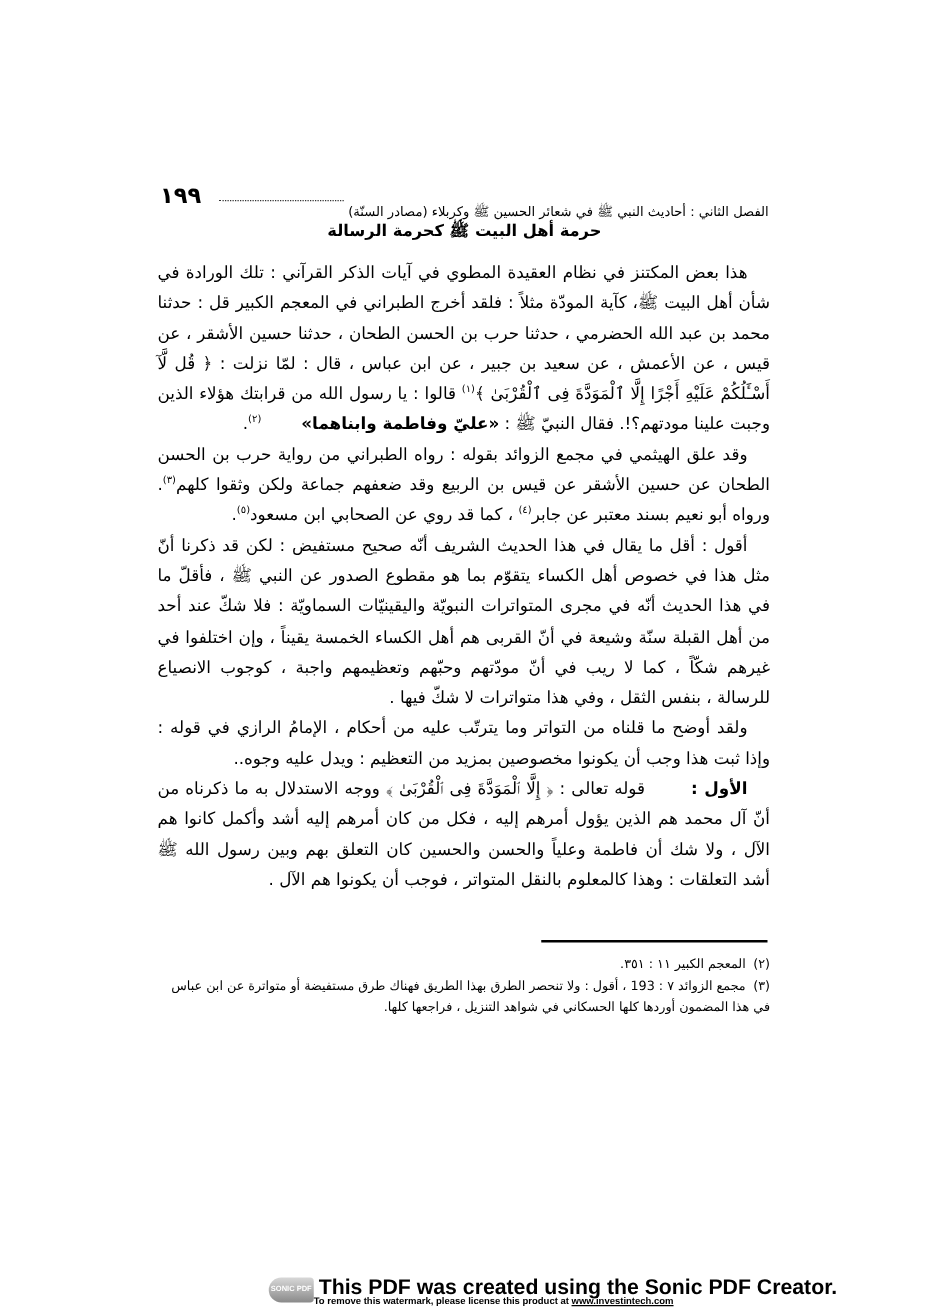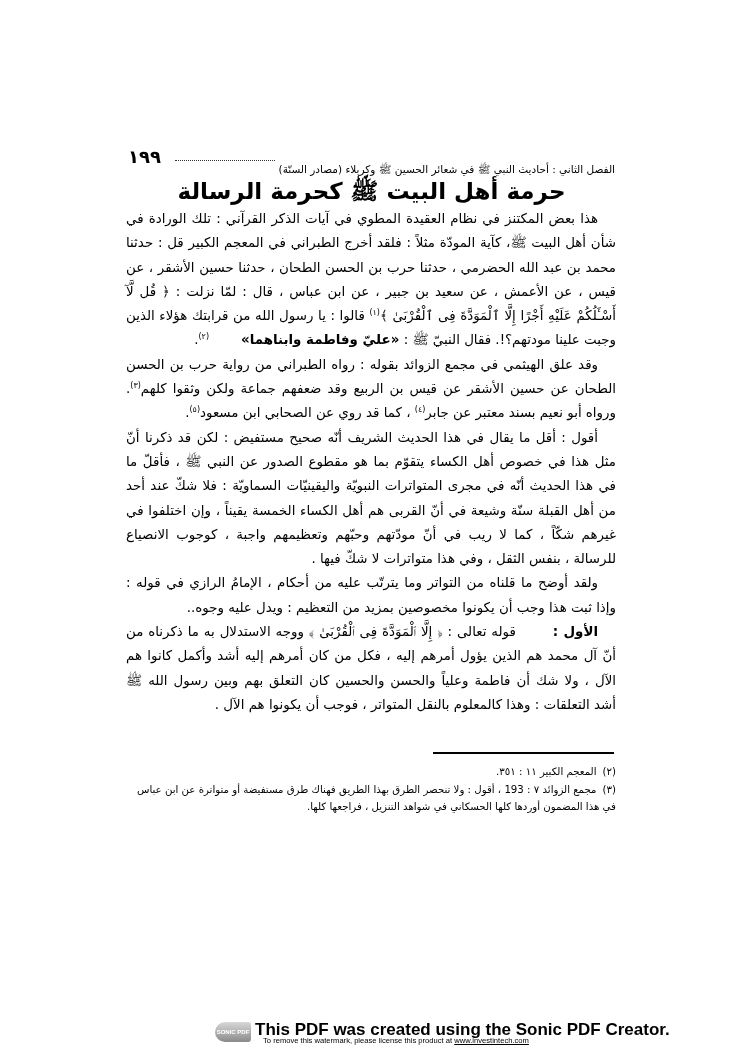--- a/index.html
+++ b/index.html
@@ -14,21 +14,21 @@
   .running-header .hdr-title { white-space: nowrap; margin-top: 29px; }
   .running-header .hdr-dots {
     flex: 1; border-bottom: 1px dotted #333; margin: 0 4px 0 14px; height: 8px;
   }
   .running-header .hdr-page {
     font-family: "DejaVu Sans", sans-serif; font-size: 18px; font-weight: bold; letter-spacing: 3px;
   }
 
   .chapter-title {
     position: absolute; top: 177px; left: 128px; width: 487px; text-align: center;
-    direction: rtl; font-family: "DejaVu Sans", sans-serif; font-weight: bold; font-size: 23px;
+    direction: rtl; font-family: "DejaVu Sans", sans-serif; font-weight: bold; font-size: 13px;
   }
 
   .body-text {
     position: absolute; top: 207px; left: 126px; width: 490px;
     direction: rtl; text-align: justify; text-align-last: right;
     font-family: "DejaVu Sans", sans-serif; font-size: 13.4px; line-height: 24.3px;
   }
   .body-text p { margin: 0; text-indent: 18px; }
   .bold { font-weight: bold; margin-left: 32px; }
   sup { font-size: 8px; line-height: 0; }
@@ -47,21 +47,21 @@
   .watermark {
     position: absolute; top: 1020px; left: 215px; width: 340px; height: 30px;
     font-family: "Liberation Sans", sans-serif; direction: ltr;
   }
   .wm-logo {
     position: absolute; left: 0; top: 2px; width: 36px; height: 20px;
     background: linear-gradient(180deg, #d8d8d8, #8a8a8a); border-radius: 10px 3px 3px 10px;
     color: #fff; font-size: 6px; font-weight: bold; text-align: center; line-height: 20px;
   }
   .wm-line1 { position: absolute; left: 40px; top: 0; font-size: 17px; font-weight: bold; white-space: nowrap; }
-  .wm-line2 { position: absolute; left: 48px; top: 16px; font-size: 7.6px; font-weight: normal; white-space: nowrap; }
+  .wm-line2 { position: absolute; left: 36px; top: 16px; font-size: 7.6px; font-weight: bold; white-space: nowrap; }
   .wm-link { text-decoration: underline; color: #000; }
 </style>
 </head>
 <body>
 
 <div class="page">
 
   <div class="running-header">
     <span class="hdr-title">الفصل الثاني : أحاديث النبي ﷺ في شعائر الحسين ﷺ وكربلاء (مصادر السنّة)</span>
     <span class="hdr-dots"></span>

